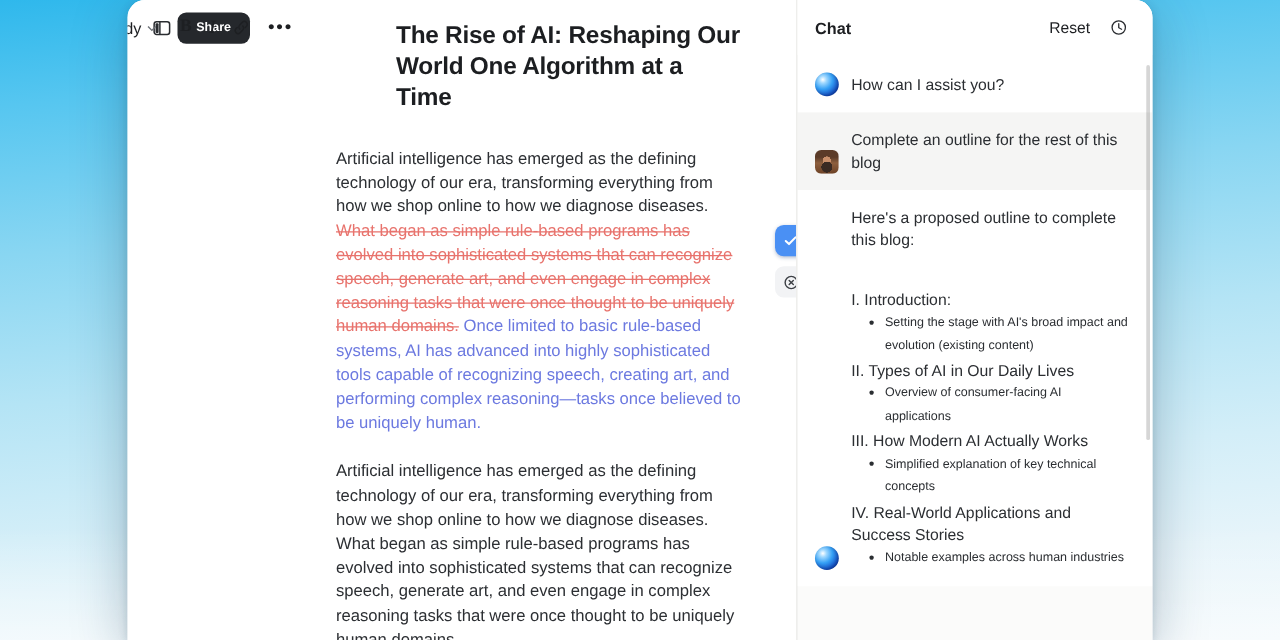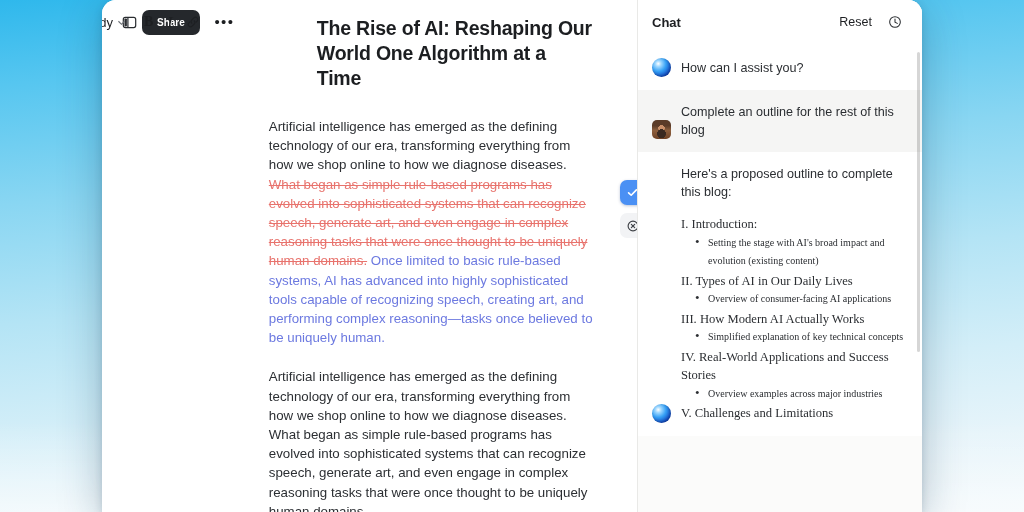--- a/index.html
+++ b/index.html
@@ -239,21 +239,21 @@
     box-shadow: inset -1px -1px 3px rgba(0,0,0,.25);
   }
   .avatar.human {
     border-radius: 5px;
     background:
       radial-gradient(circle at 50% 72%, #3a2a22 0%, #3a2a22 26%, rgba(58,42,34,0) 27%),
       radial-gradient(circle at 50% 44%, #c98f6a 0%, #c98f6a 22%, rgba(201,143,106,0) 23%),
       linear-gradient(to bottom, #5b3b28 0%, #5b3b28 30%, #8d5f3e 55%, #6d4226 100%);
   }
 
-  .outline { margin-top: 14px; font-family: Liberation Serif, serif; }
+  .outline { margin-top: 30px; }
   .outline-roman {
     font-size: 12.6px;
     line-height: 18.5px;
     color: #2b2e32;
     margin-top: 1px;
   }
   .outline-bullets {
     list-style: none;
     margin: 0 0 0 14px;
     padding: 0;
@@ -407,25 +407,22 @@
               </div>
               <div>
                 <div class="outline-roman">III. How Modern AI Actually Works</div>
                 <ul class="outline-bullets">
                   <li>Simplified explanation of key technical concepts</li>
                 </ul>
               </div>
               <div>
                 <div class="outline-roman">IV. Real-World Applications and Success Stories</div>
                 <ul class="outline-bullets">
-                  <li>Overview examples across major industries</li>
+                  <li>Notable examples across human industries</li>
                 </ul>
-              </div>
-              <div>
-                <div class="outline-roman">V. Challenges and Limitations</div>
               </div>
             </div>
           </div>
         </div>
 
         <div class="chat-scrollbar"></div>
       </div>
     </div>
 
   </div>

